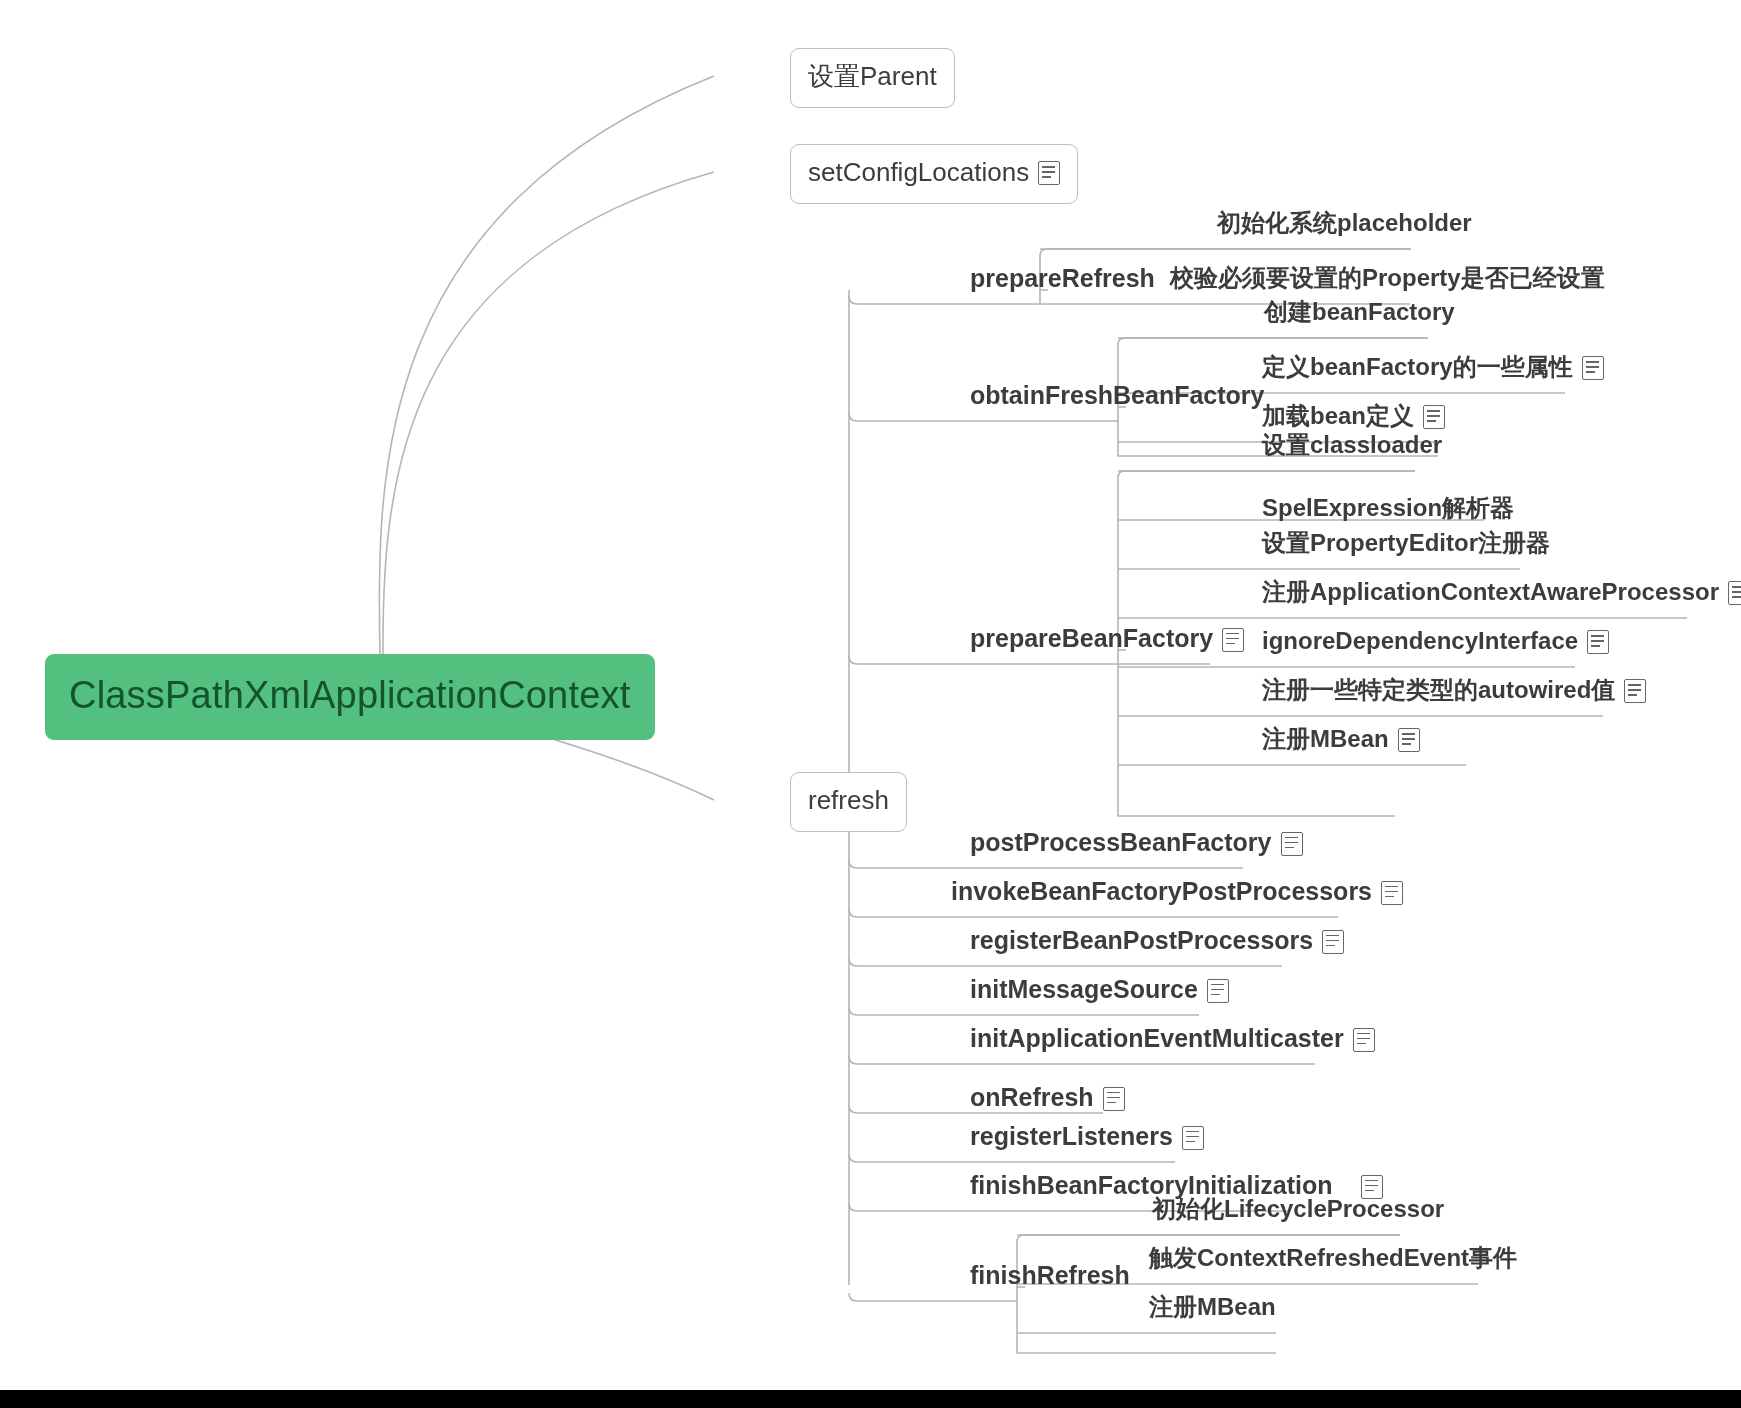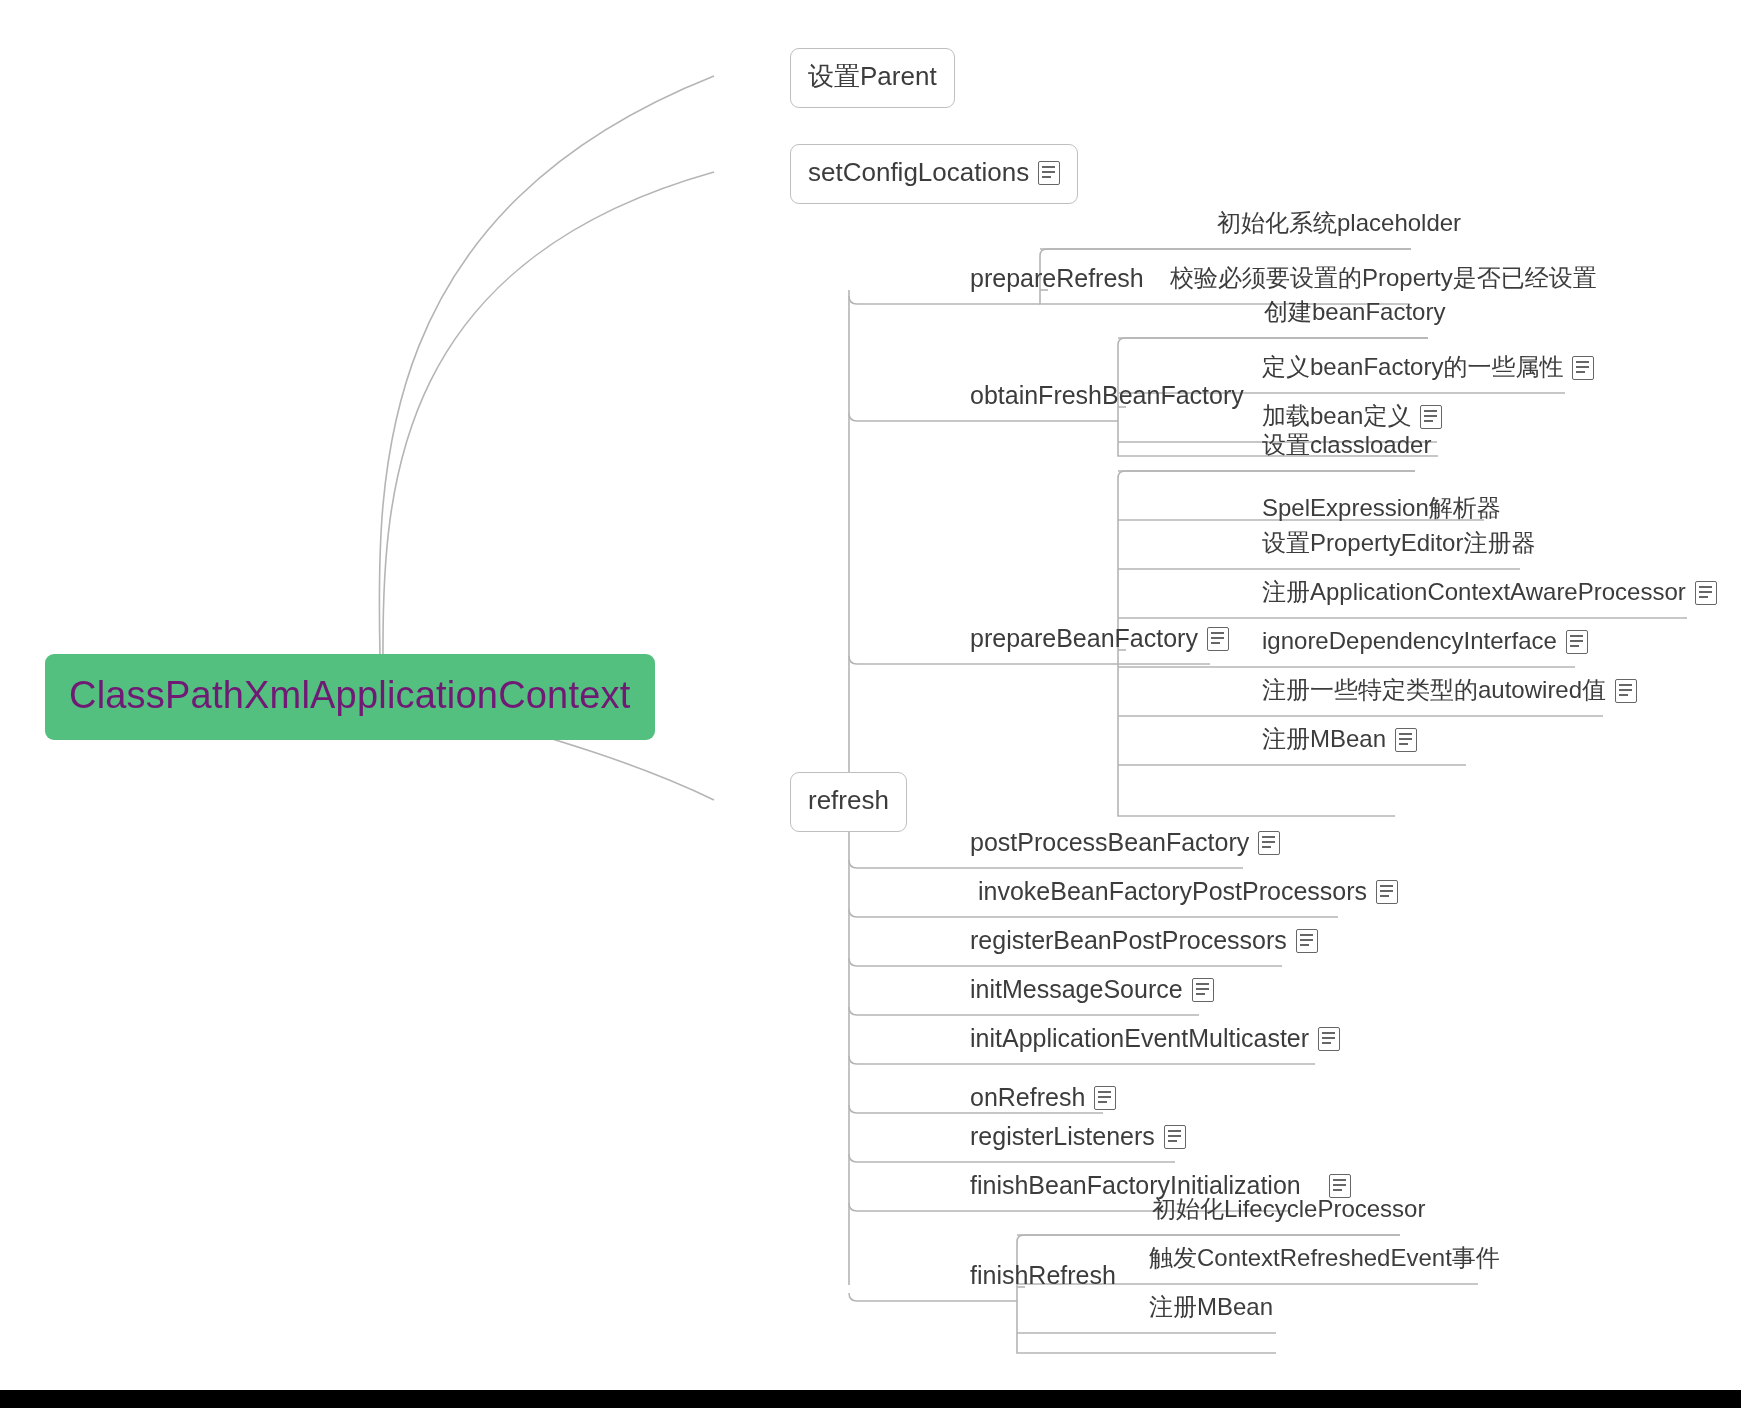--- a/index.html
+++ b/index.html
@@ -10,21 +10,21 @@
     overflow:hidden;
     position:relative;
   }
   #canvas{position:absolute;left:0;top:0;width:1741px;height:1408px;}
   svg.edges{position:absolute;left:0;top:0;width:1741px;height:1408px;pointer-events:none;}
 
   
   .root-node{
     position:absolute;
     background:#53c07f;
-    color:#701a75;
+    color:#14532d;
     border-radius:9px;
     font-size:38px;
     line-height:1;
     padding:22px 24px 26px 24px;
     white-space:nowrap;
     letter-spacing:.2px;
   }
 
   
   .box-node{
@@ -43,23 +43,24 @@
   }
 
   
   .u-node{
     position:absolute;
     color:#3c3c3c;
     font-size:25px;
     line-height:1;
     white-space:nowrap;
     display:flex;
-    align-items:flex-start;
+    align-items:center;
     gap:9px;
     padding:0 4px 7px 4px;
+    font-weight:bold;
   }
   .u-node.small{font-size:24px;}
 
   
   .note-icon{
     display:inline-block;
     width:20px;height:22px;
     border:1.6px solid #666;
     border-radius:2px;
     position:relative;
@@ -185,21 +186,21 @@
 
   <div class="u-node" style="left:966px;top:830px;">
     <span>postProcessBeanFactory</span>
     <span class="note-icon">
         <i></i>
         <i></i>
         <i></i>
       </span>
   </div>
 
-  <div class="u-node" style="left:974px;top:879px;">
+  <div class="u-node" style="left:947px;top:879px;">
     <span>invokeBeanFactoryPostProcessors</span>
     <span class="note-icon">
         <i></i>
         <i></i>
         <i></i>
       </span>
   </div>
 
   <div class="u-node" style="left:966px;top:928px;">
     <span>registerBeanPostProcessors</span>

